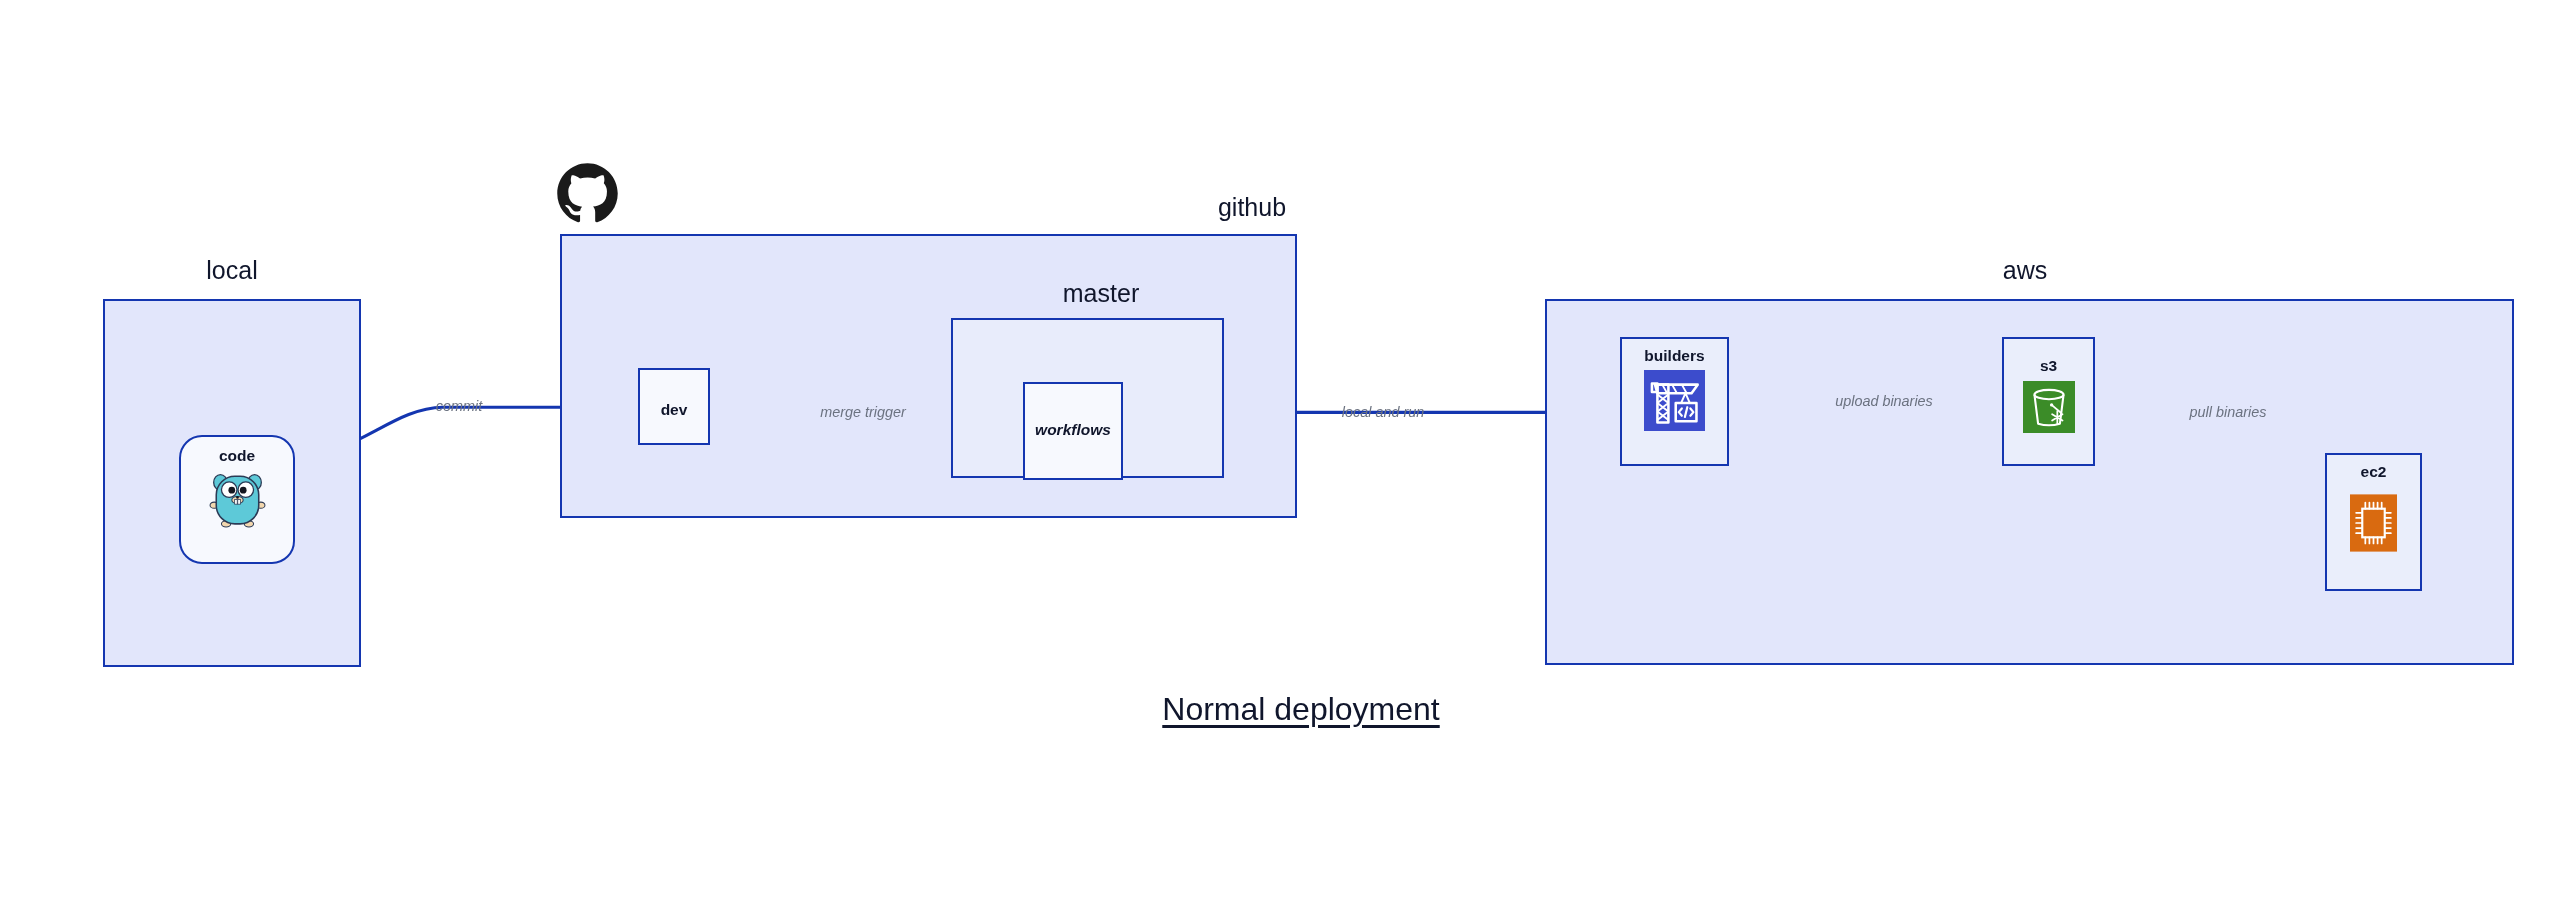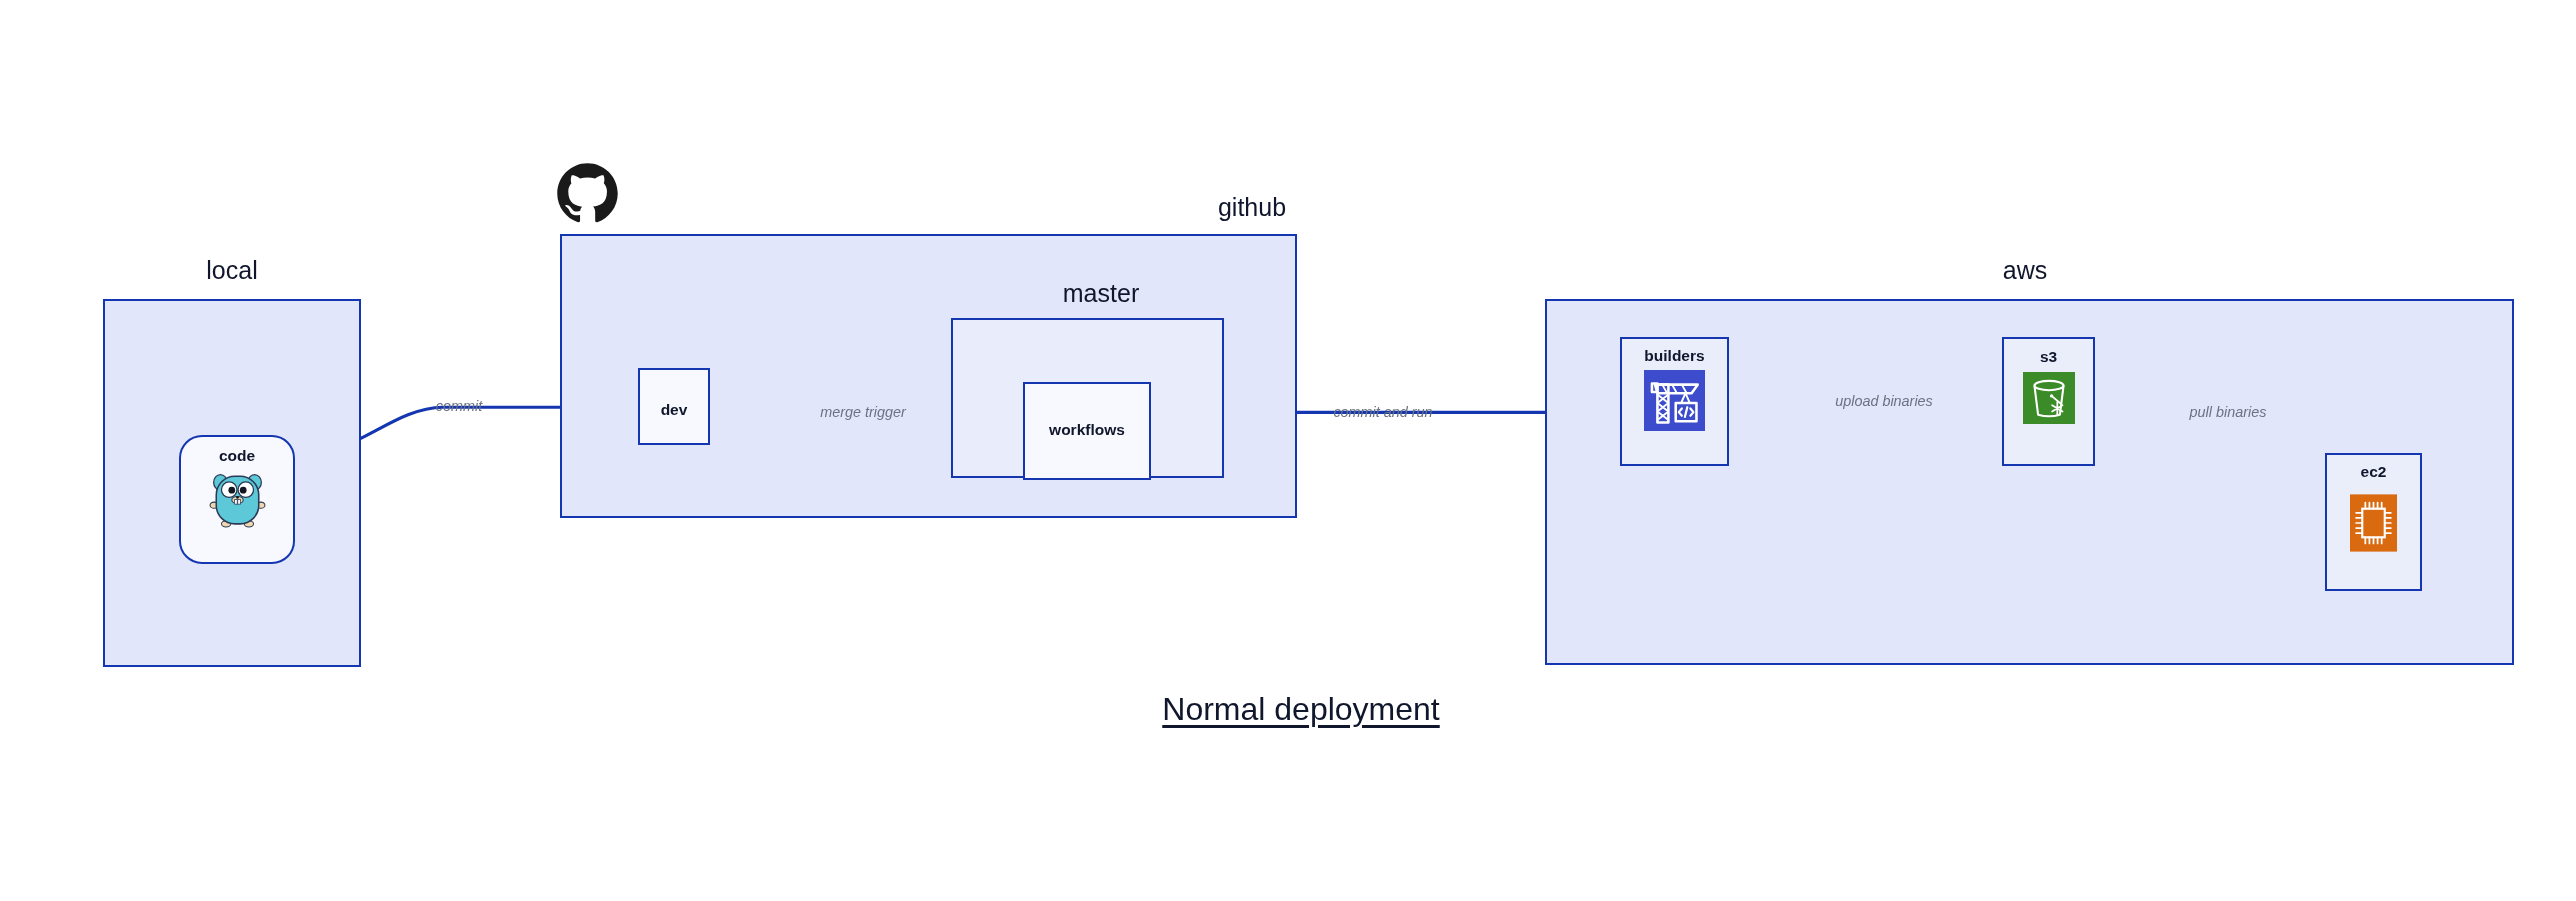--- a/index.html
+++ b/index.html
@@ -182,21 +182,21 @@
     </svg>
   </span>
 
   <div class="node pale" style="left:638px; top:368px; width:72px; height:77px;">
     <span class="node-label" style="margin-top:32px;">dev</span>
   </div>
 
   <div class="group inner" style="left:951px; top:318px; width:273px; height:160px;"></div>
   <div class="group-title" style="left:1101px; top:281px;">master</div>
 
-  <div class="node pale" style="left:1023px; top:382px; width:128px; height:98px;">
+  <div class="node pale" style="left:1023px; top:382px; width:100px; height:98px;font-style:italic;">
     <span class="node-label" style="margin-top:38px;">workflows</span>
   </div>
 
   <div class="group" style="left:1545px; top:299px; width:969px; height:366px;"></div>
   <div class="group-title" style="left:2025px; top:258px;">aws</div>
 
   <div class="node" style="left:1620px; top:337px; width:109px; height:129px;">
     <span class="node-label" style="margin-top:9.3px;">builders</span>
     <span class="node-icon" style="margin-top:6.2px;">
       <svg width="61" height="61" viewBox="0 0 100 100" xmlns="http://www.w3.org/2000/svg">
@@ -219,21 +219,21 @@
         <g stroke="#ffffff" stroke-width="3.6" fill="none" stroke-linecap="round" stroke-linejoin="round">
           <path d="M62 63 L57 69 L62 75"></path>
           <path d="M76 63 L81 69 L76 75"></path>
           <path d="M71 61 L67 77"></path>
         </g>
       </svg>
     </span>
   </div>
 
   <div class="node" style="left:2002px; top:337px; width:93px; height:129px;">
-    <span class="node-label" style="margin-top:10px;">s3</span>
+    <span class="node-label" style="margin-top:19px;">s3</span>
     <span class="node-icon" style="margin-top:7.2px;">
       <svg width="52" height="52" viewBox="0 0 100 100" xmlns="http://www.w3.org/2000/svg">
         <rect width="100" height="100" fill="#3b8c28"></rect>
         <g stroke="#ffffff" stroke-width="4" fill="none" stroke-linejoin="round">
 
           <path d="M22 26 L29 82 Q50 88 71 82 L78 26"></path>
 
           <ellipse cx="50" cy="26" rx="28" ry="9"></ellipse>
 
           <path d="M55 46 L74 62" stroke-width="3.4"></path>
@@ -262,20 +262,20 @@
 
           <path d="M68 36 L80 36 M68 46 L80 46 M68 56 L80 56 M68 66 L80 66 M68 76 L80 76"></path>
         </g>
         <rect x="24" y="28" width="44" height="56" fill="none" stroke="#ffffff" stroke-width="4.2"></rect>
       </svg>
     </span>
   </div>
 
   <div class="edge-label" style="left:459px; top:406px;">commit</div>
   <div class="edge-label" style="left:863px; top:412px;">merge trigger</div>
-  <div class="edge-label" style="left:1383px; top:412px;">commit and run</div>
+  <div class="edge-label" style="left:1383px; top:412px;">local and run</div>
   <div class="edge-label" style="left:1884px; top:401px;">upload binaries</div>
   <div class="edge-label" style="left:2228px; top:412px;">pull binaries</div>
 
   <div id="figure-caption" style="left:1301px; top:693px;">Normal deployment</div>
 
 </div>
 
 
 </body></html>

